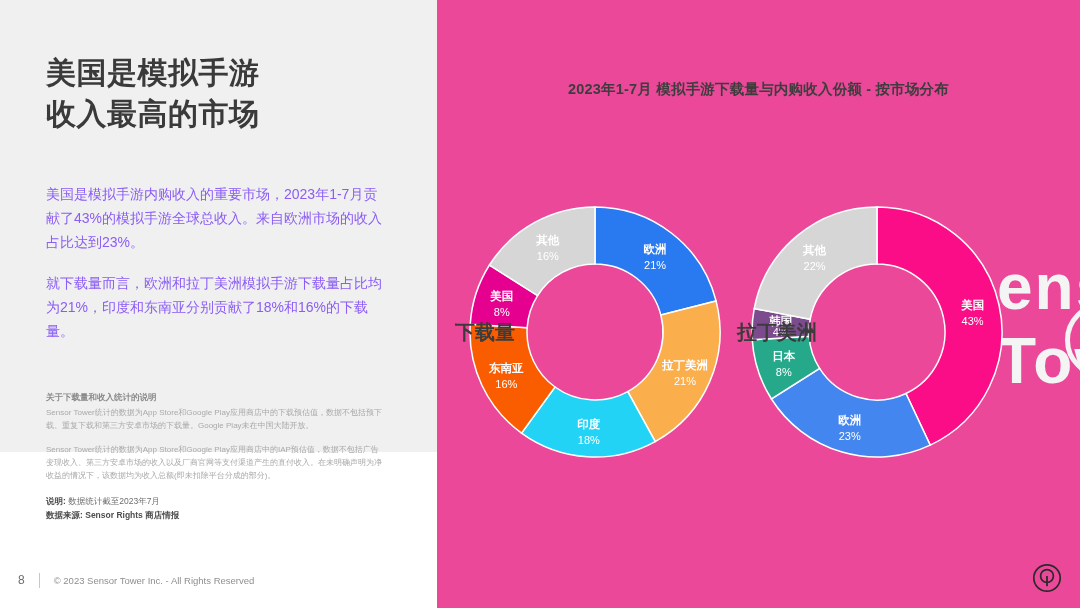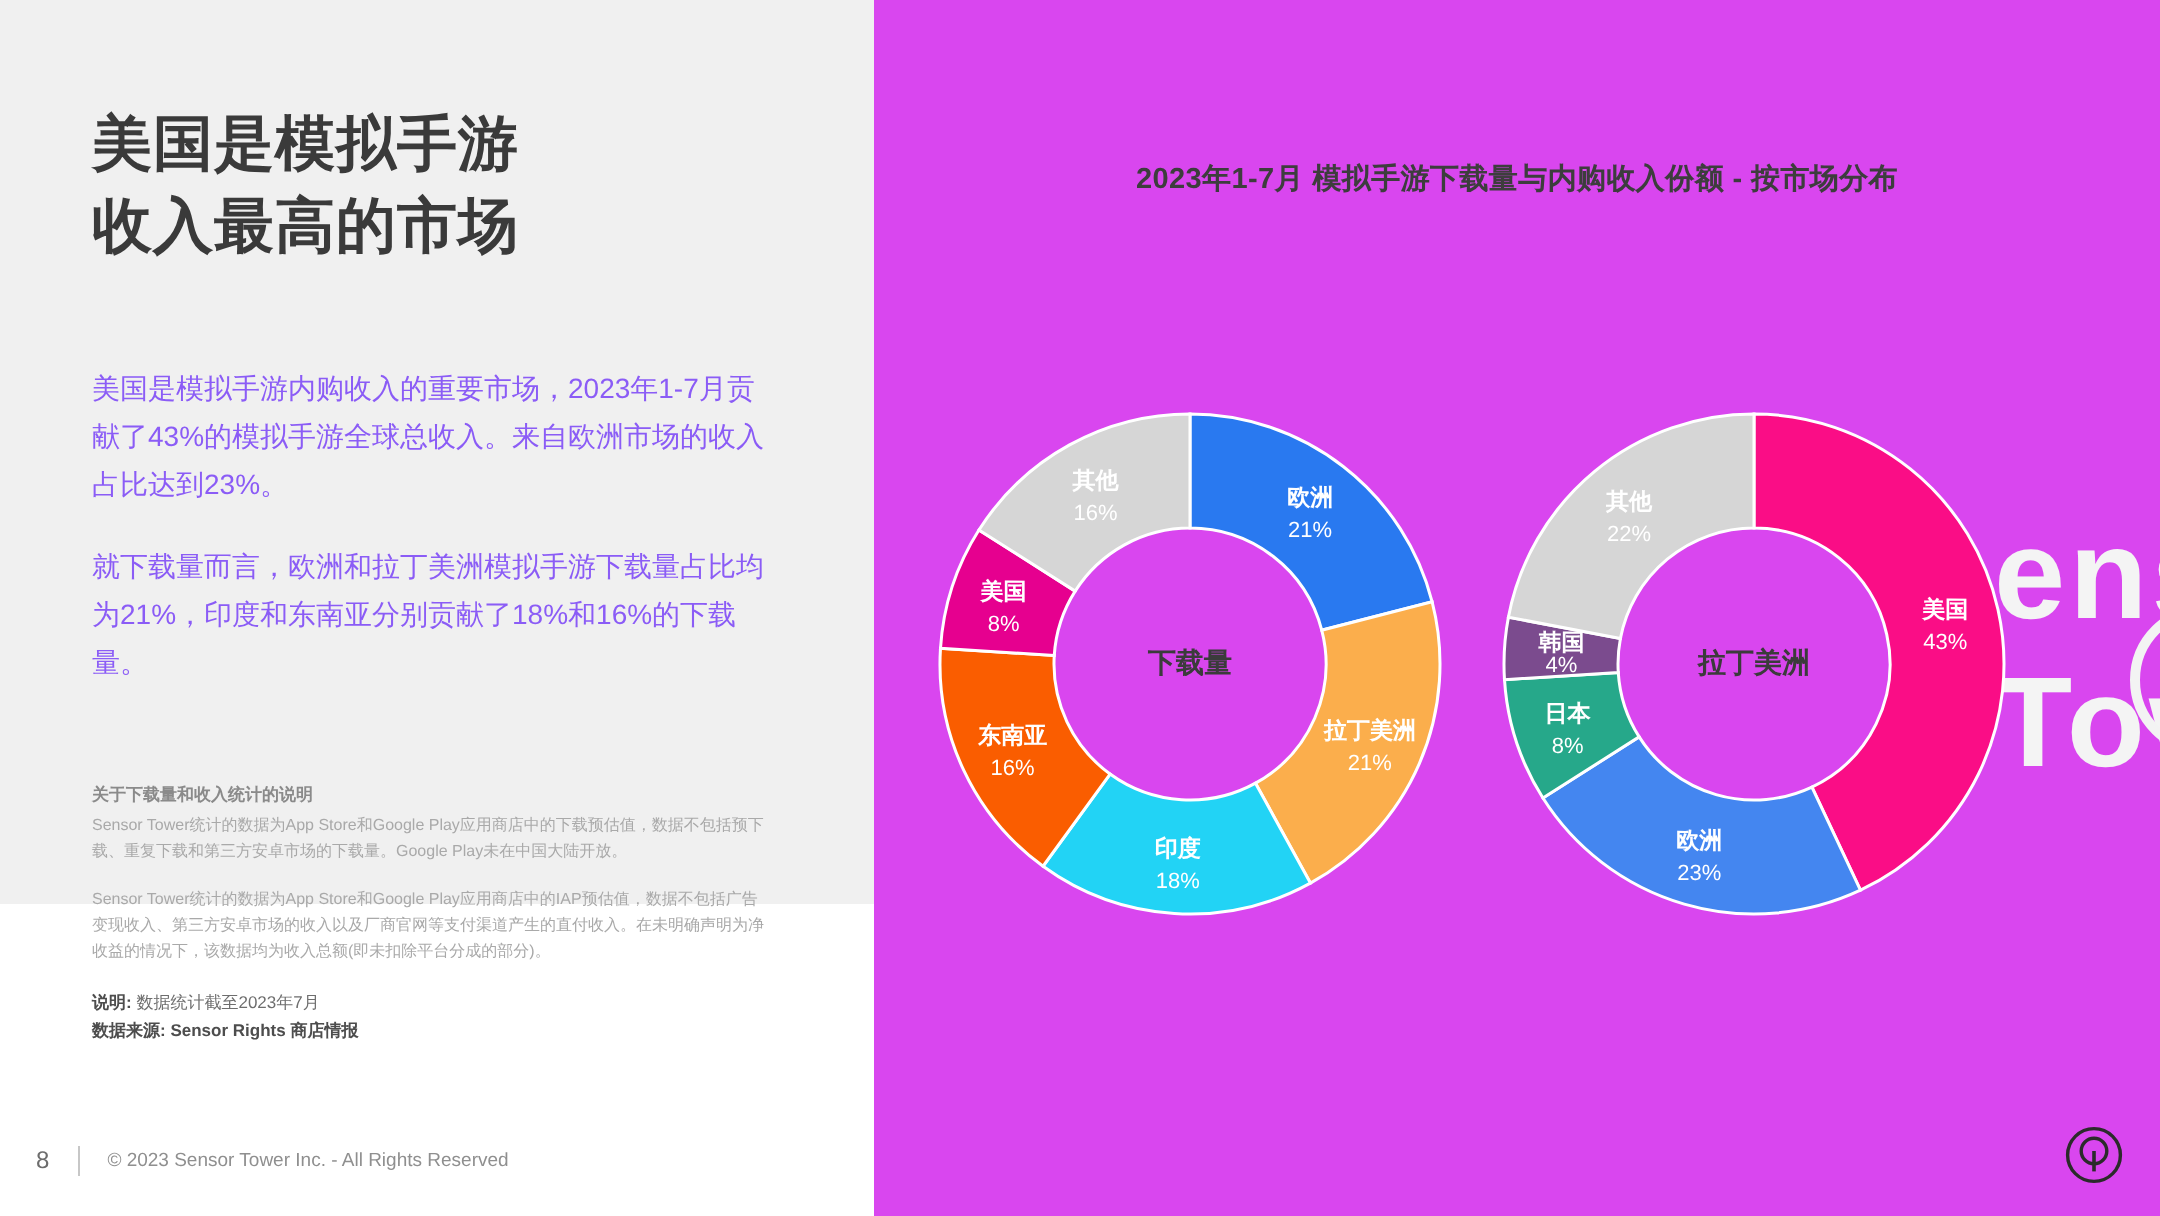--- a/index.html
+++ b/index.html
@@ -88,21 +88,21 @@
   .brand-mark {
     position:absolute;
     right:18px; top:50%;
     transform:translateY(-50%);
   }
 
   
   .right-panel {
     width:643px; height:608px;
     position:relative;
-    background:#d946ef;
+    background:#ec4899;
   }
   .chart-title {
     position:absolute;
     left:0; right:0; top:80px;
     text-align:center;
     font-size:14.5px;
     font-weight:bold;
     color:#3d3d3d;
     letter-spacing:0.2px;
   }
@@ -117,22 +117,22 @@
   }
   .donut.left  { left:18px;  top:0; }
   .donut.right { left:300px; top:0; }
 
   .donut svg { display:block; width:280px; height:280px; }
 
   .center-label {
     position:absolute;
     left:0; right:0; top:50%;
     transform:translateY(-50%);
-    text-align:center;
-    font-size:14px;
+    text-align:left;
+    font-size:20px;
     font-weight:bold;
     color:#3b3b3b;
     pointer-events:none;
   }
   .slice-label {
     font-size:11.5px;
     font-weight:bold;
     fill:#ffffff;
   }
   .slice-value {

